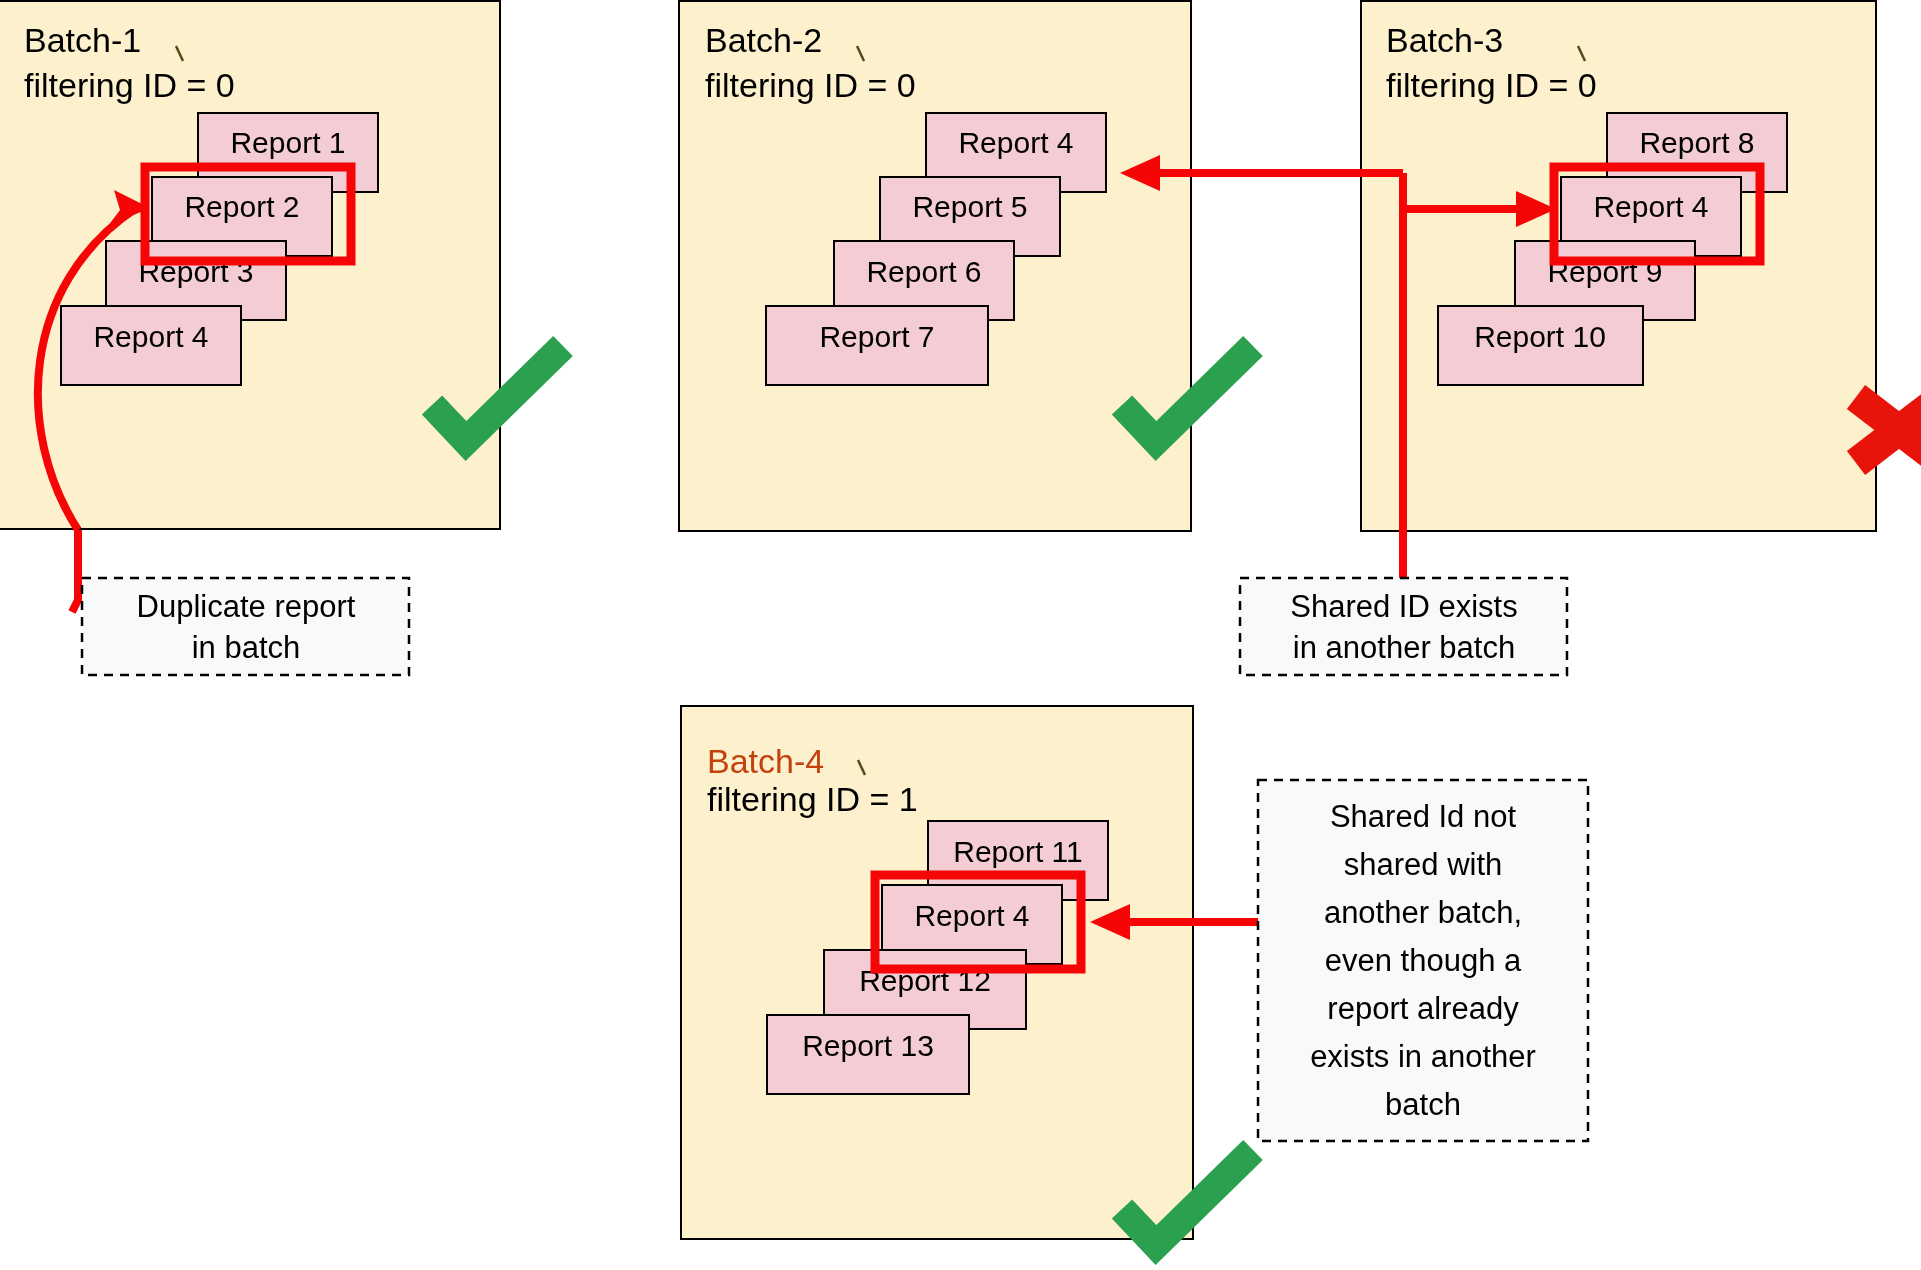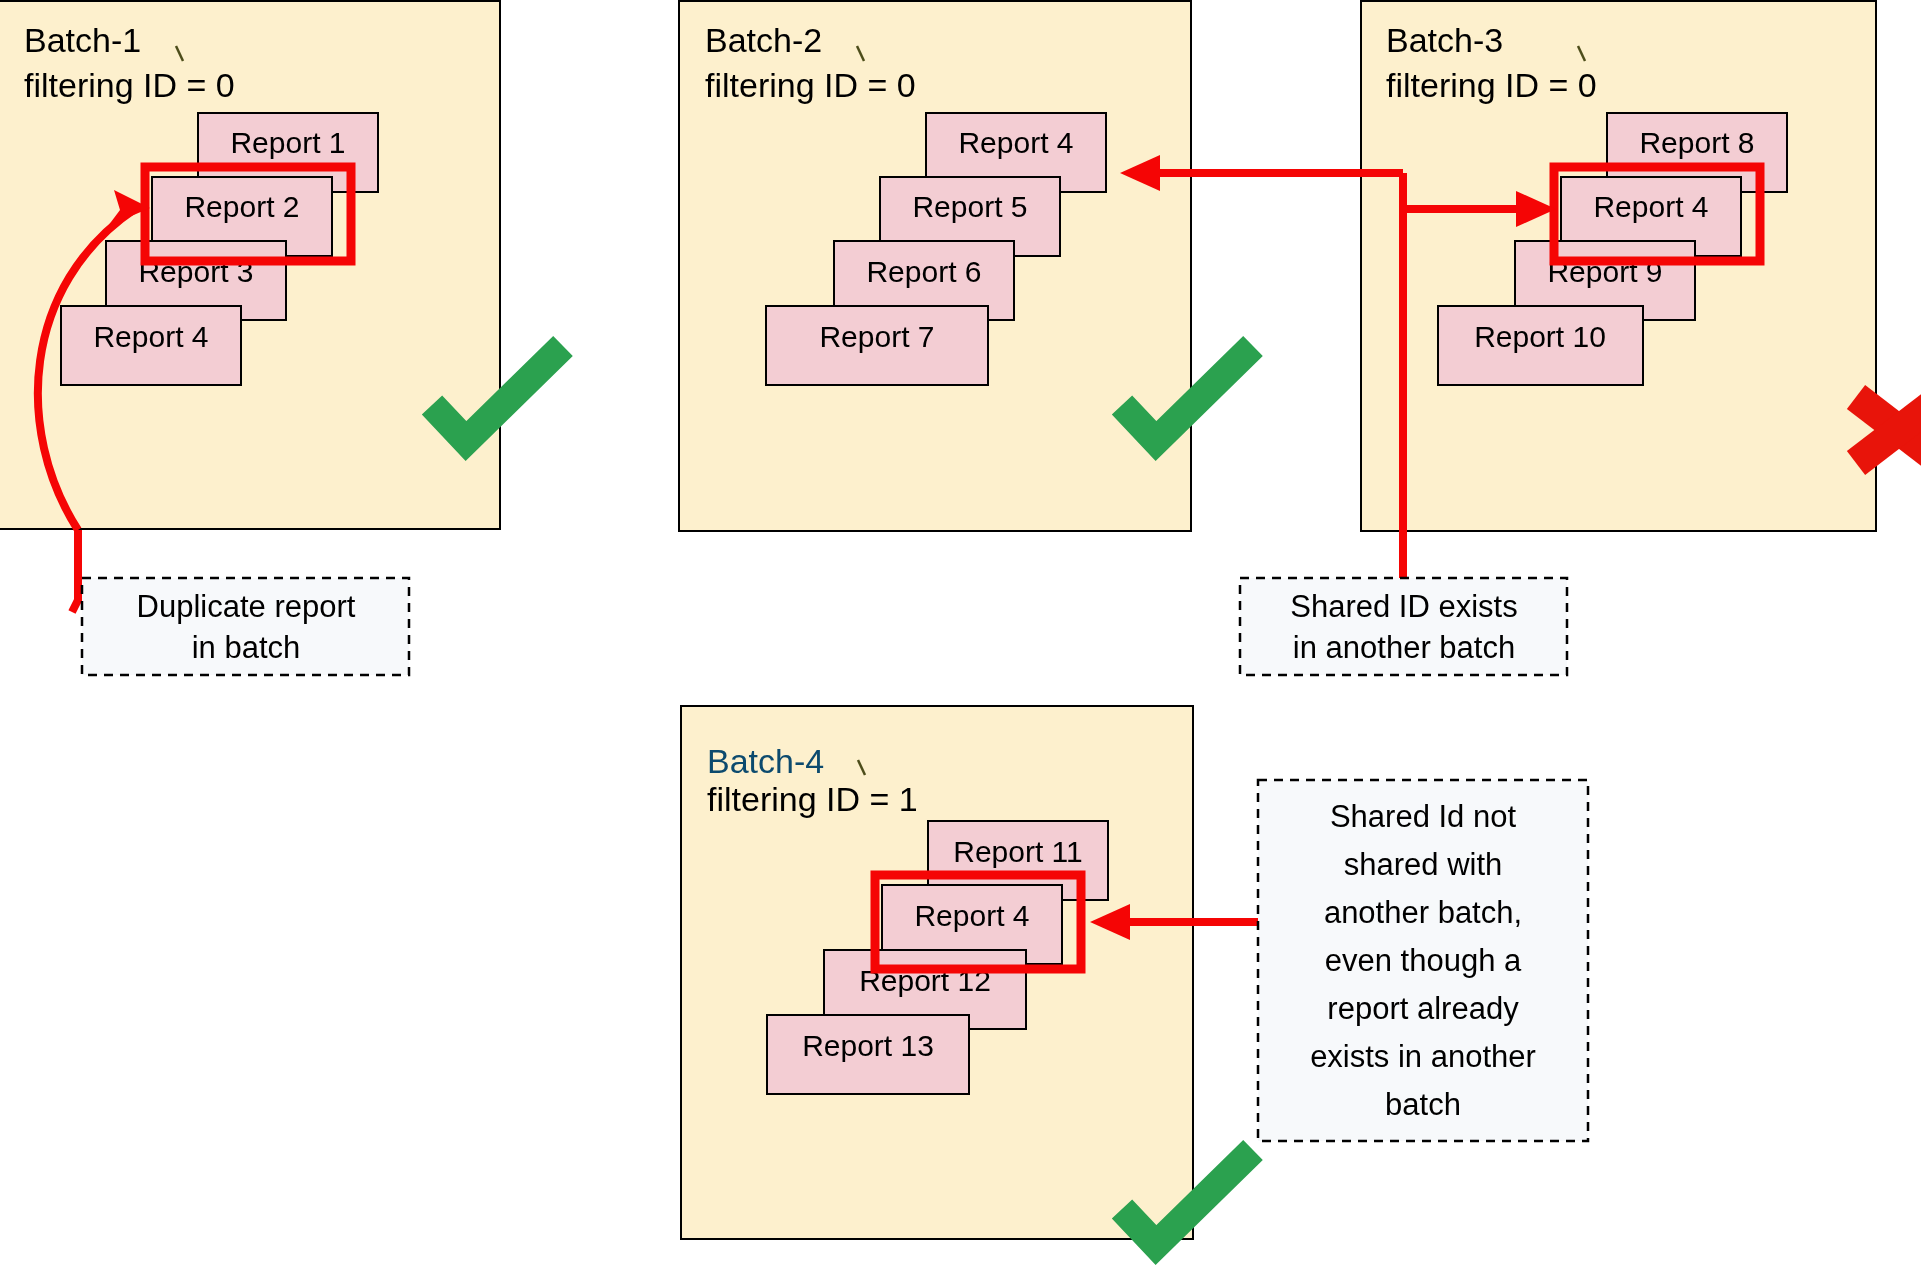--- a/index.html
+++ b/index.html
@@ -234,15 +234,15 @@
       <text class="note-text" x="1423" y="875">shared with</text>
       <text class="note-text" x="1423" y="923">another batch,</text>
       <text class="note-text" x="1423" y="971">even though a</text>
       <text class="note-text" x="1423" y="1019">report already</text>
       <text class="note-text" x="1423" y="1067">exists in another</text>
       <text class="note-text" x="1423" y="1115">batch</text>
     </g>
 
   </svg>
 
-  <div style="position:absolute; left:707px; top:742px; font-size:34px; font-family:'Liberation Sans',sans-serif; color:#0c4a6e;text-align:center;">Batch-4</div>
+  <div style="position:absolute; left:707px; top:742px; font-size:34px; font-family:'Liberation Sans',sans-serif; color:#c2410c;text-align:center;">Batch-4</div>
 
 </div>
 
 </body></html>

